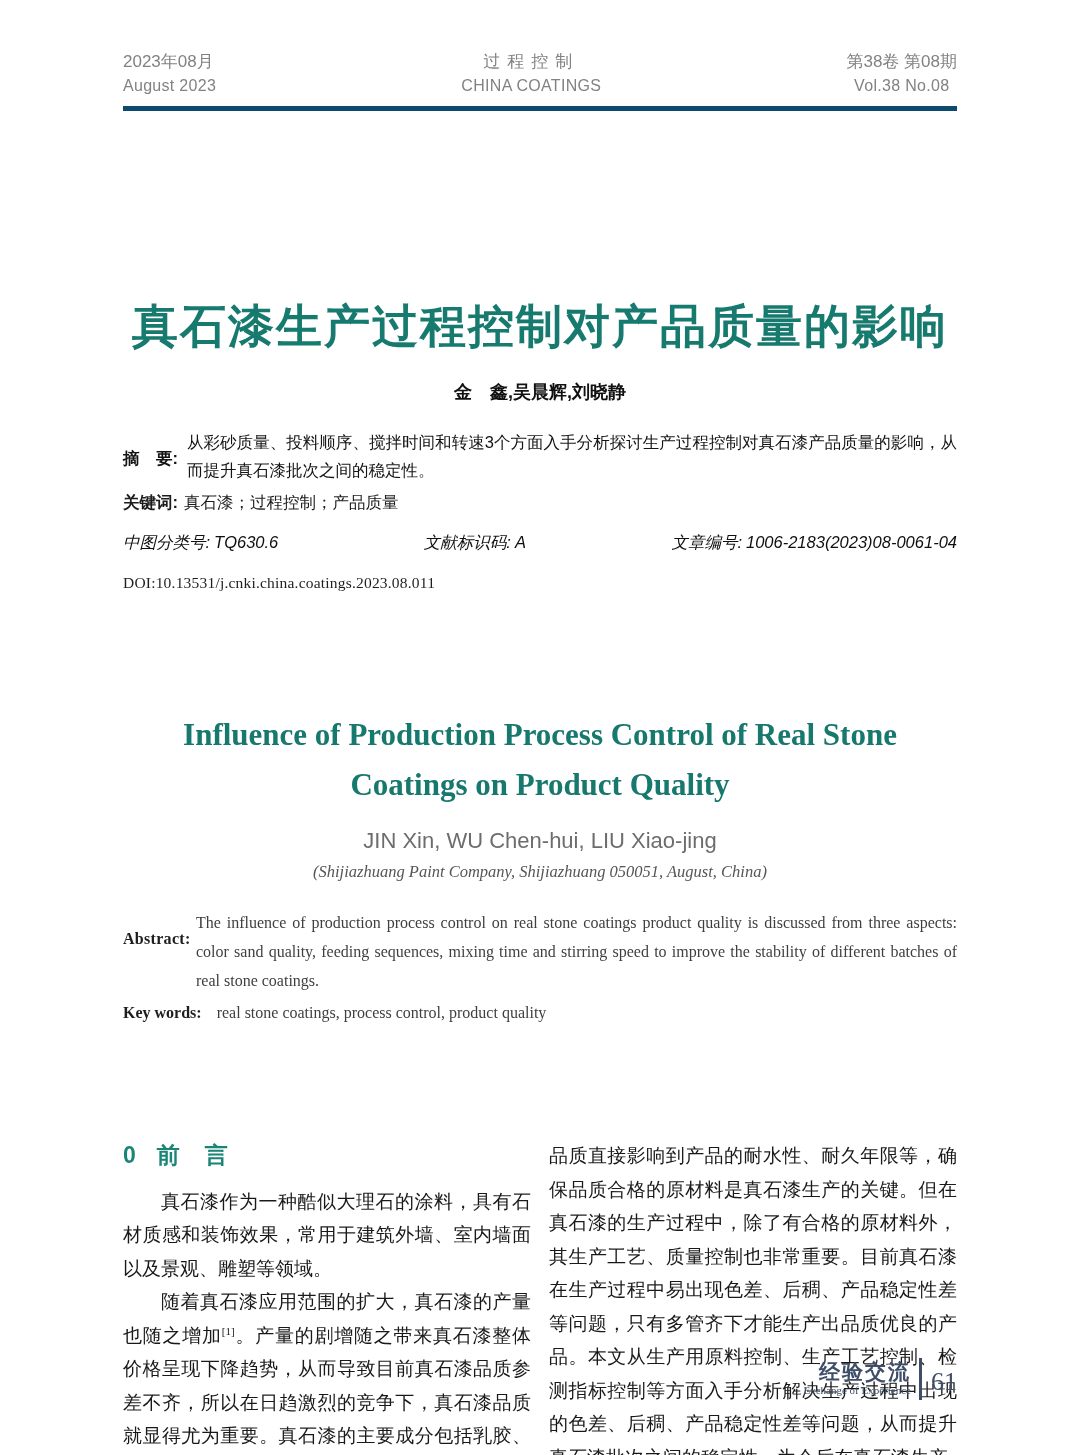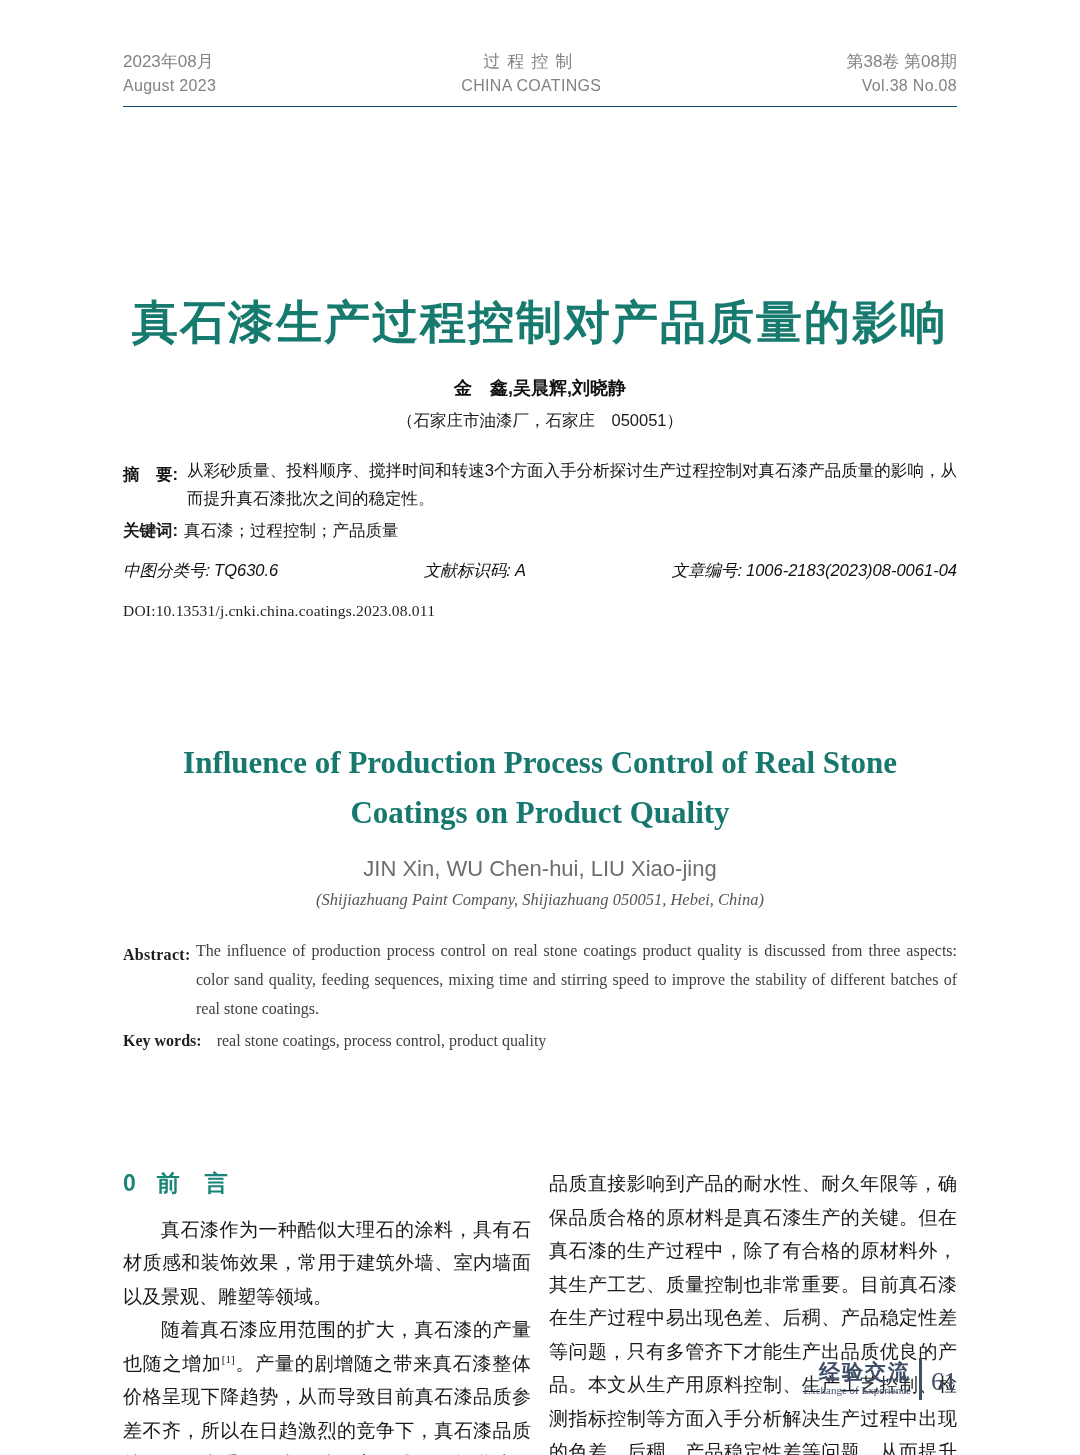--- a/index.html
+++ b/index.html
@@ -7,42 +7,42 @@
   .page {
     width:1080px; height:1455px; margin:0 auto; background:#ffffff;
     position:relative; overflow:hidden;
     font-family:"Liberation Sans", sans-serif; color:#1c1c1c;
   }
   .content { margin:0 123px; width:834px; }
 
   
   .jheader {
     padding-top:50px; display:flex; justify-content:space-between; align-items:flex-end;
-    color:#828282; border-bottom:1px solid #0c4a6e; padding-bottom:8px;
+    color:#828282; border-bottom:5px solid #0c4a6e; padding-bottom:8px;
   }
   .jheader .cell { line-height:24px; font-size:17px; }
   .jheader .cell .en { font-size:16px; letter-spacing:0.3px; }
   .jheader .left  { text-align:left; }
   .jheader .center{ text-align:center; }
   .jheader .center .cn { letter-spacing:7px; }
-  .jheader .right { text-align:right; }
+  .jheader .right { text-align:center; }
 
   
   .title-cn {
     margin-top:185px; text-align:center; color:#177a6e;
     font-size:46px; font-weight:bold; letter-spacing:2px;
     font-family:"Liberation Sans", sans-serif;
   }
   .authors-cn { margin-top:22px; text-align:center; font-size:18px; font-weight:bold; color:#111; }
   .affil-cn   { margin-top:10px; text-align:center; font-size:16.5px; color:#1b1b1b; }
 
   
   .abs-cn { margin-top:24px; font-size:16.5px; line-height:28px; color:#141414; }
   .hang { position:relative; padding-left:64px; text-align:justify; }
-  .hang .hlabel { position:absolute; left:0; top:4px; font-weight:bold; }
+  .hang .hlabel { position:absolute; left:0; top:16px; font-weight:bold; }
   .kw-cn { margin-top:4px; font-size:16.5px; line-height:28px; }
   .kw-cn .hlabel { font-weight:bold; margin-right:6px; }
 
   .meta-row { margin-top:16px; display:flex; justify-content:space-between; font-size:16.5px; color:#0f0f0f;font-style:italic; }
   .meta-row .lbl { margin-right:4px; }
   .doi-line { margin-top:20px; font-family:"Liberation Serif", serif; font-size:15.5px; color:#1e1e1e; letter-spacing:0.2px; }
 
   
   .title-en {
     margin-top:118px; text-align:center; color:#17786d;
@@ -90,42 +90,41 @@
         <div class="en">CHINA COATINGS</div>
       </div>
       <div class="cell right">
         <div class="cn">第38卷 第08期</div>
         <div class="en">Vol.38  No.08</div>
       </div>
     </div>
 
     <h1 class="title-cn">真石漆生产过程控制对产品质量的影响</h1>
     <div class="authors-cn">金　鑫,吴晨辉,刘晓静</div>
-    <div class="affil-cn">（石家庄市油漆厂，石家庄　050051）</div>
 
     <div class="abs-cn hang">
       <span class="hlabel">摘　要:</span><span>从彩砂质量、投料顺序、搅拌时间和转速3个方面入手分析探讨生产过程控制对真石漆产品质量的影响，从而提升真石漆批次之间的稳定性。</span>
     </div>
     <div class="kw-cn">
       <span class="hlabel">关键词:</span><span>真石漆；过程控制；产品质量</span>
     </div>
 
     <div class="meta-row">
       <span><span class="lbl">中图分类号:</span><span>TQ630.6</span></span>
       <span><span class="lbl">文献标识码:</span><span>A</span></span>
       <span><span class="lbl">文章编号:</span><span>1006-2183(2023)08-0061-04</span></span>
     </div>
     <div class="doi-line">DOI:10.13531/j.cnki.china.coatings.2023.08.011</div>
 
     <div class="title-en">
       <div>Influence of Production Process Control of Real Stone</div>
       <div>Coatings on Product Quality</div>
     </div>
     <div class="authors-en">JIN Xin, WU Chen-hui, LIU Xiao-jing</div>
-    <div class="affil-en">(Shijiazhuang Paint Company, Shijiazhuang 050051, Hebei, China)</div>
+    <div class="affil-en">(Shijiazhuang Paint Company, Shijiazhuang 050051, August, China)</div>
 
     <div class="abs-en">
       <div class="hang">
         <span class="hlabel">Abstract:</span><span>The influence of production process control on real stone coatings product quality is discussed from three aspects: color sand quality, feeding sequences, mixing time and stirring speed to improve the stability of different batches of real stone coatings.</span>
       </div>
     </div>
     <div class="kw-en">
       <span class="hlabel">Key words:</span><span>real stone coatings, process control, product quality</span>
     </div>
 

